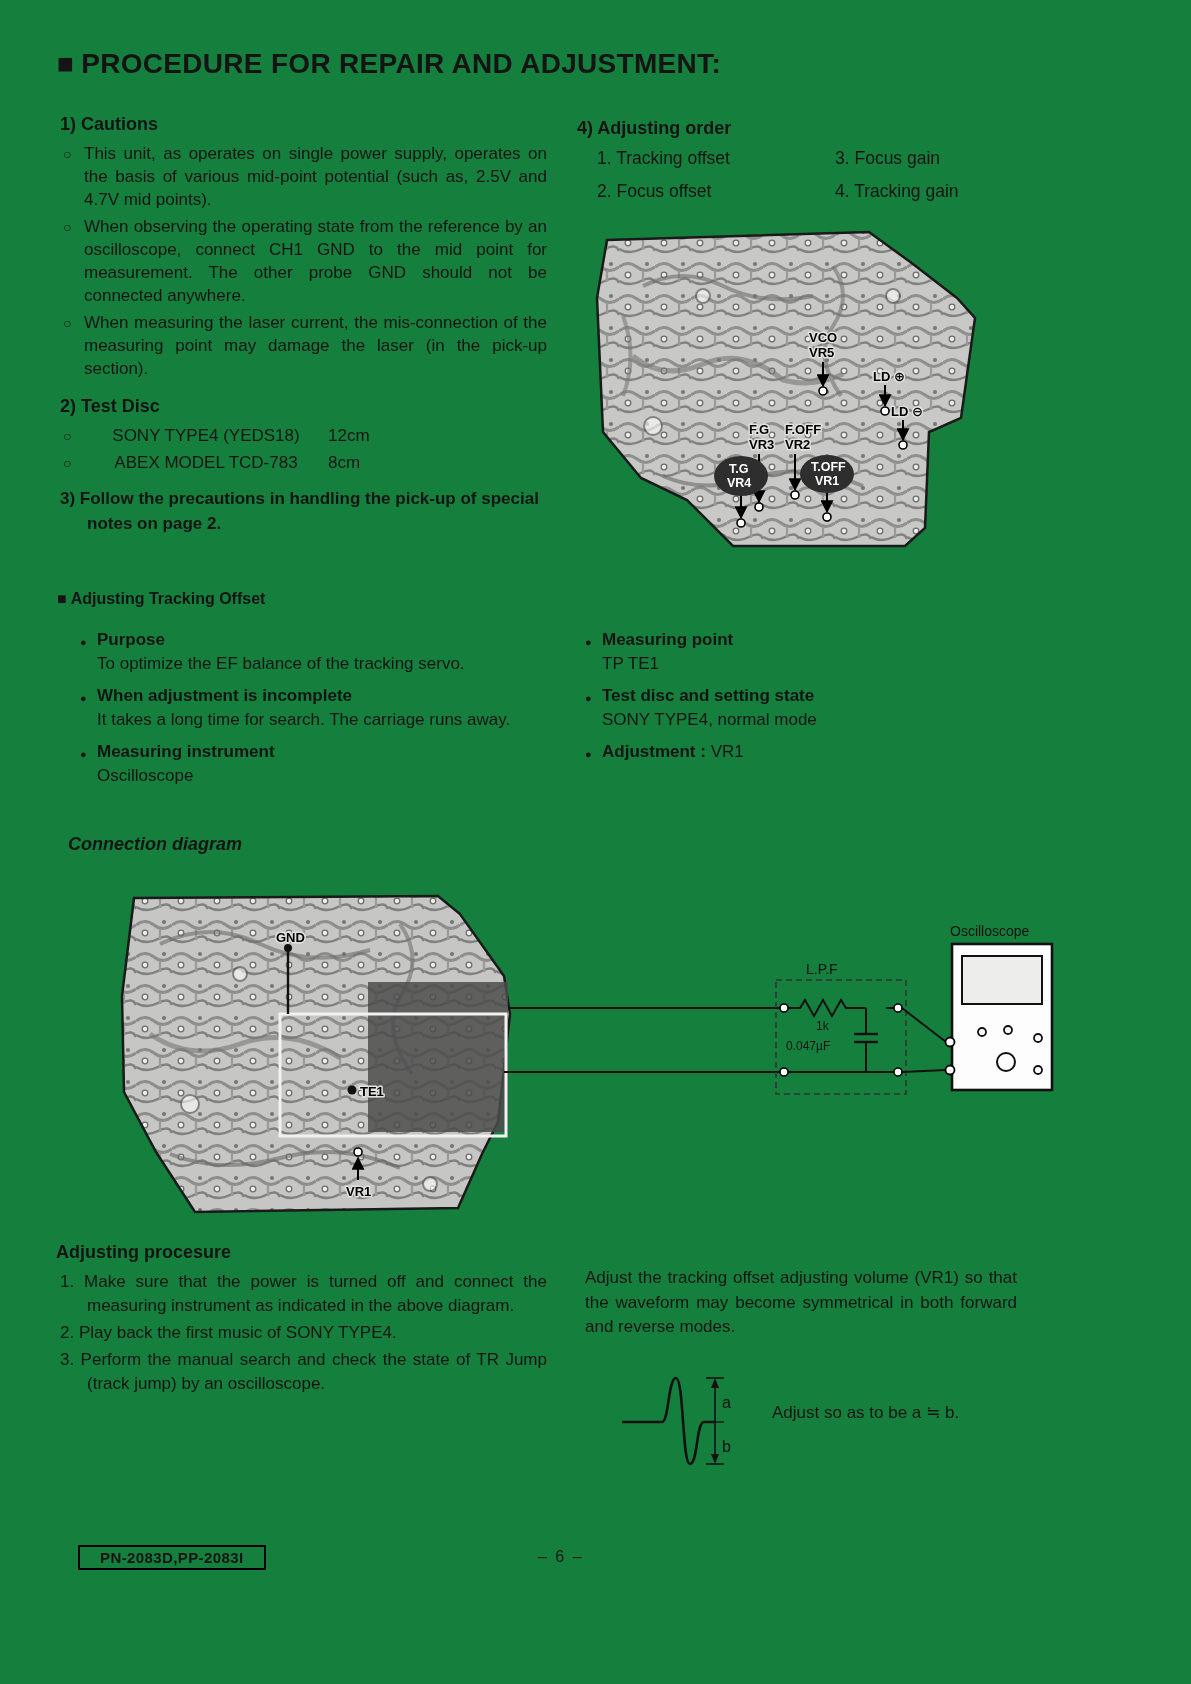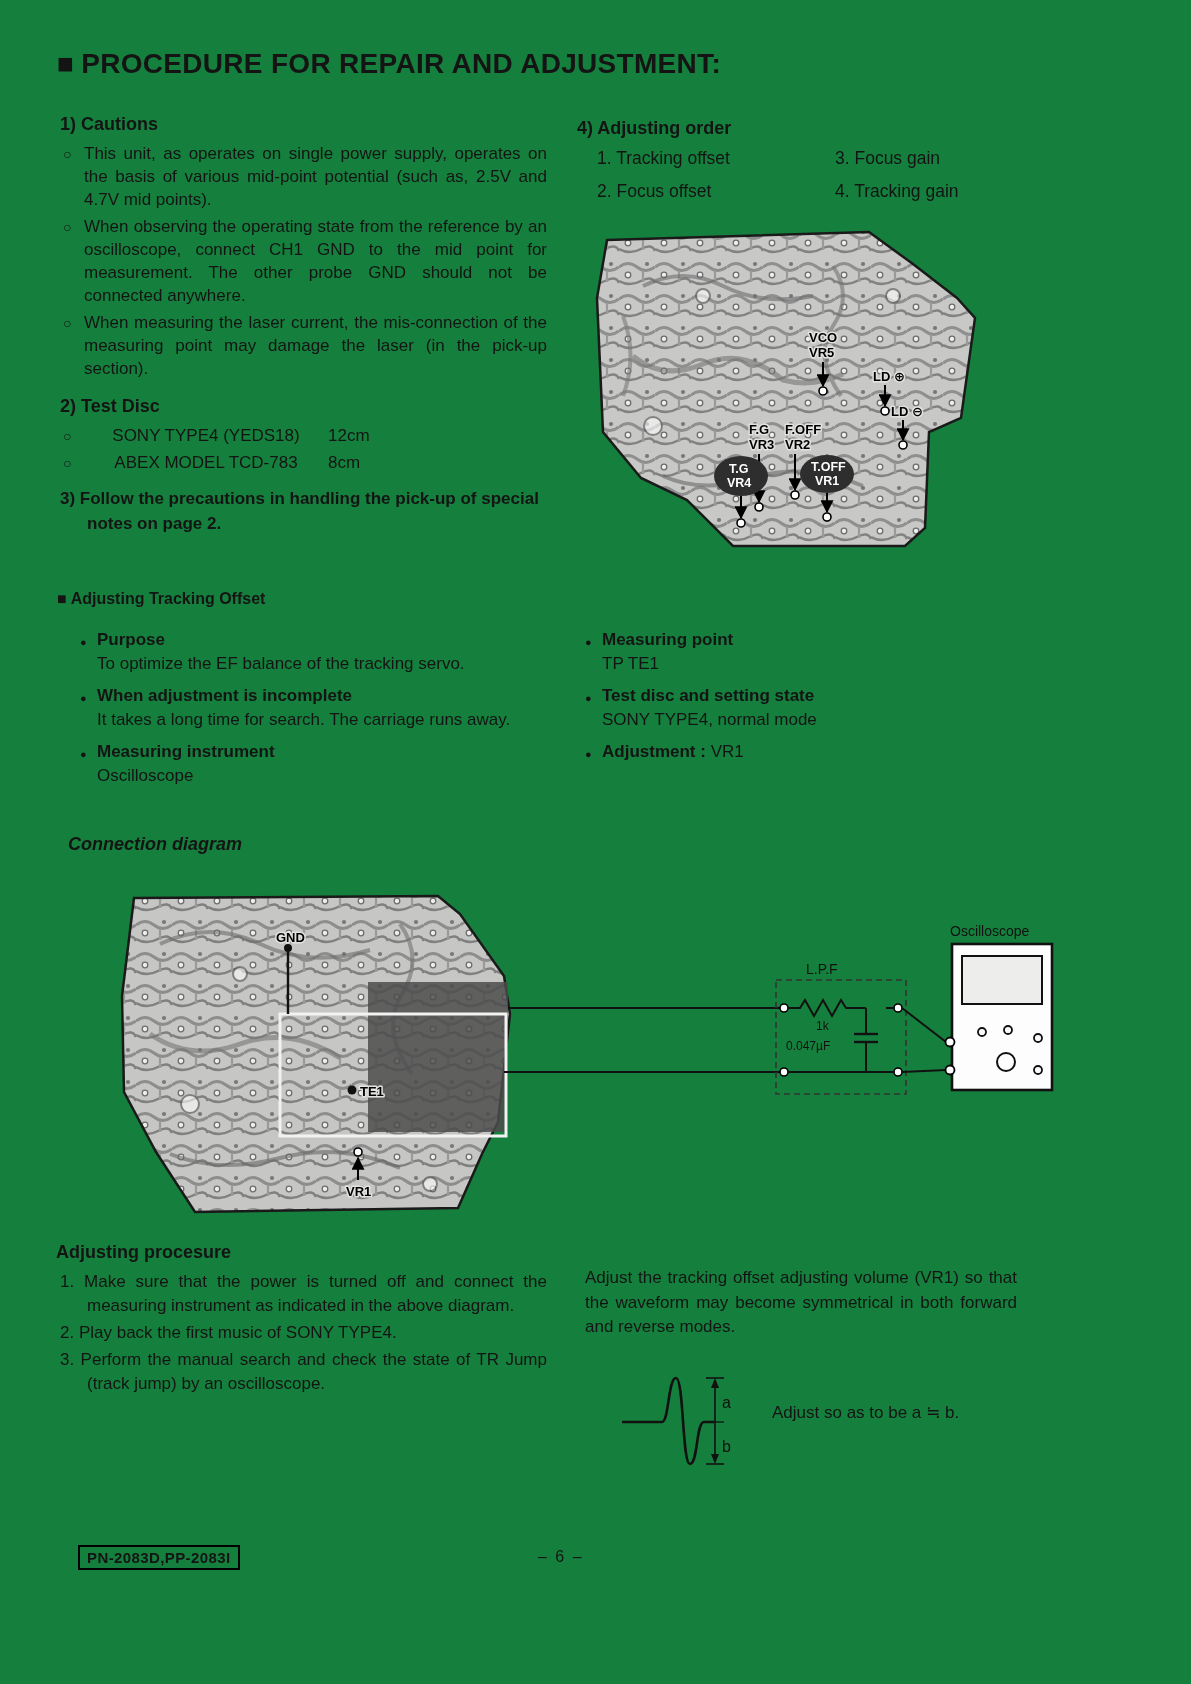--- a/index.html
+++ b/index.html
@@ -29,21 +29,21 @@
   .dot-head{position:relative;padding-left:17px;font-weight:bold;font-size:17px;line-height:24px;}
   .dot-head::before{content:"●";position:absolute;left:0;top:2px;font-size:11px;}
   .dot-body{padding-left:17px;font-size:17px;line-height:24px;text-align:justify;margin-bottom:8px;}
 
   .conn-head{position:absolute;left:68px;top:834px;font-size:18px;font-weight:bold;font-style:italic;}
   .proc-head{position:absolute;left:56px;top:1242px;font-size:18px;font-weight:bold;}
   .num-item{padding-left:27px;text-indent:-27px;font-size:17px;line-height:24px;text-align:justify;margin-bottom:3px;}
   .right-par{font-size:17px;line-height:24.5px;text-align:justify;}
   .wave-note{position:absolute;left:772px;top:1402px;font-size:17px;}
 
-  .footer-box{position:absolute;left:78px;top:1545px;border:2px solid #000;padding:2px 7px;font-weight:bold;font-size:15px;letter-spacing:.4px;}
+  .footer-box{position:absolute;left:78px;top:1545px;border:2px solid #000;padding:2px 20px;font-weight:bold;font-size:15px;letter-spacing:.4px;}
   .page-num{position:absolute;left:538px;top:1548px;font-size:16px;letter-spacing:2px;}
 
   
   .lab{font-family:"Liberation Sans","DejaVu Sans",sans-serif;font-weight:bold;font-size:13px;fill:#000;
        paint-order:stroke;stroke:#e2e2e0;stroke-width:3px;stroke-linejoin:round;}
   .labw{font-family:"Liberation Sans","DejaVu Sans",sans-serif;font-weight:bold;font-size:12.5px;fill:#fff;}
   .slab{font-family:"Liberation Sans","DejaVu Sans",sans-serif;font-size:14px;fill:#111;}
   .slab-sm{font-family:"Liberation Sans","DejaVu Sans",sans-serif;font-size:12px;fill:#111;}
   .wlab{font-family:"Liberation Sans","DejaVu Sans",sans-serif;font-size:16px;fill:#111;}
 </style>

